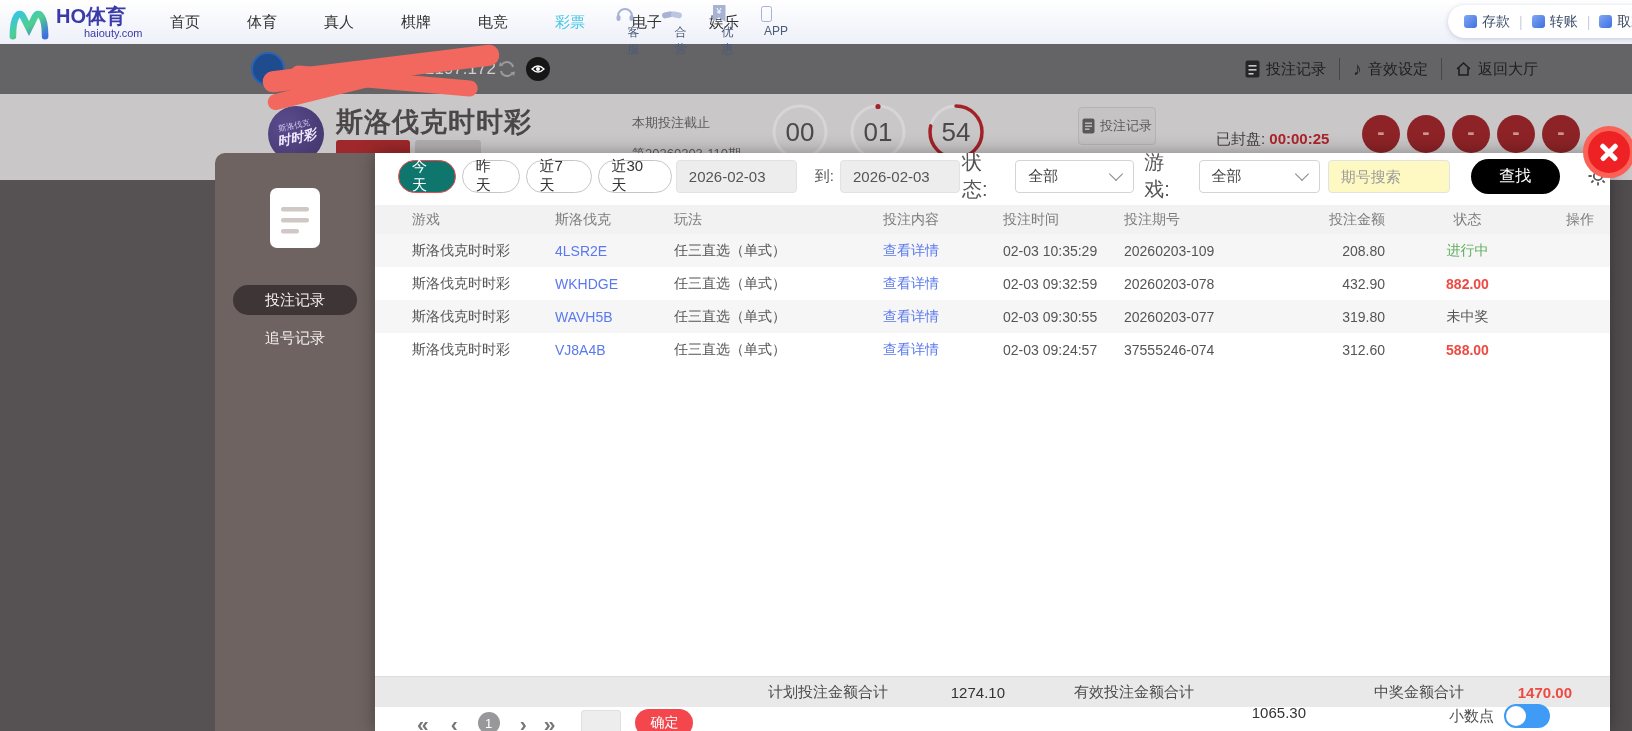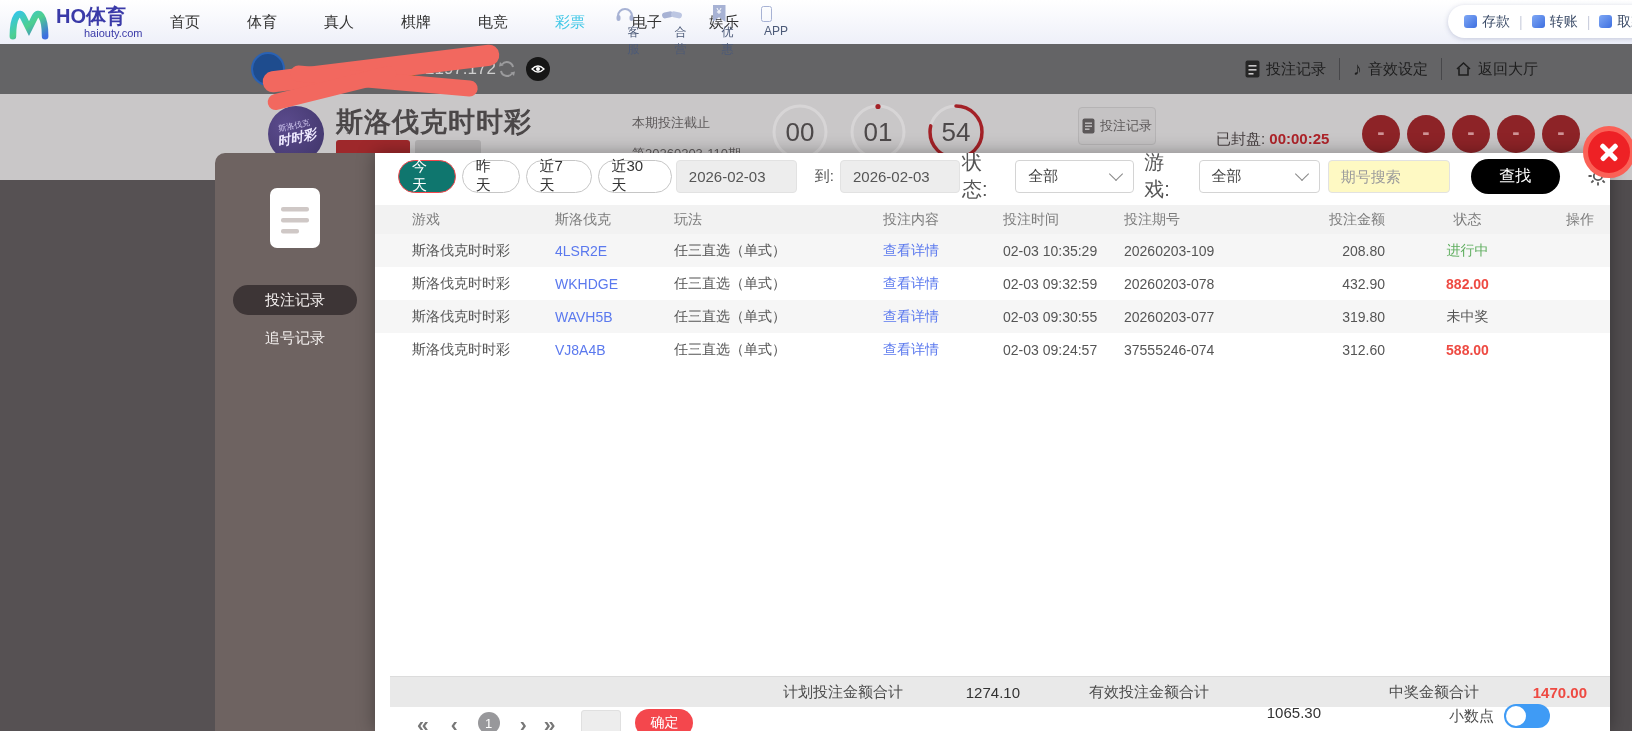--- a/index.html
+++ b/index.html
@@ -125,21 +125,21 @@
   .trow{height:33px;color:#555;}
   .trow.odd{background:#f6f6f6;}
   .col-amt{text-align:right;}
   .col-status{text-align:center;}
   .col-op{text-align:center;}
   .link{color:#5b79ee;cursor:pointer;}
   .col-status[data-status="running"]{color:#5fae5f;}
   .col-status[data-status="win"]{color:#ee4a42;font-weight:bold;}
   .col-status[data-status="lose"]{color:#555;}
 
-  .totals{position:absolute;left:15px;top:523px;width:100%;height:31px;background:#e9e9e9;border-top:1px solid #dcdcdc;
+  .totals{position:absolute;left:0;top:523px;width:100%;height:31px;background:#e9e9e9;border-top:1px solid #dcdcdc;
           display:flex;align-items:center;font-size:15px;color:#4c4c4c;box-sizing:border-box;padding-left:393px;}
   .t-val{color:#333;text-align:right;}
   .t-val.plan{width:117px;}
   .t-lab.valid{margin-left:69px;}
   .t-val.valid{width:112px;margin-top:40px;}
   .t-lab.win{margin-left:68px;}
   .t-val.win{width:108px;color:#ee4a42;font-weight:bold;}
 
   .pager{position:absolute;left:0;top:550px;width:100%;height:40px;display:flex;align-items:center;
          padding-left:42px;box-sizing:border-box;}

